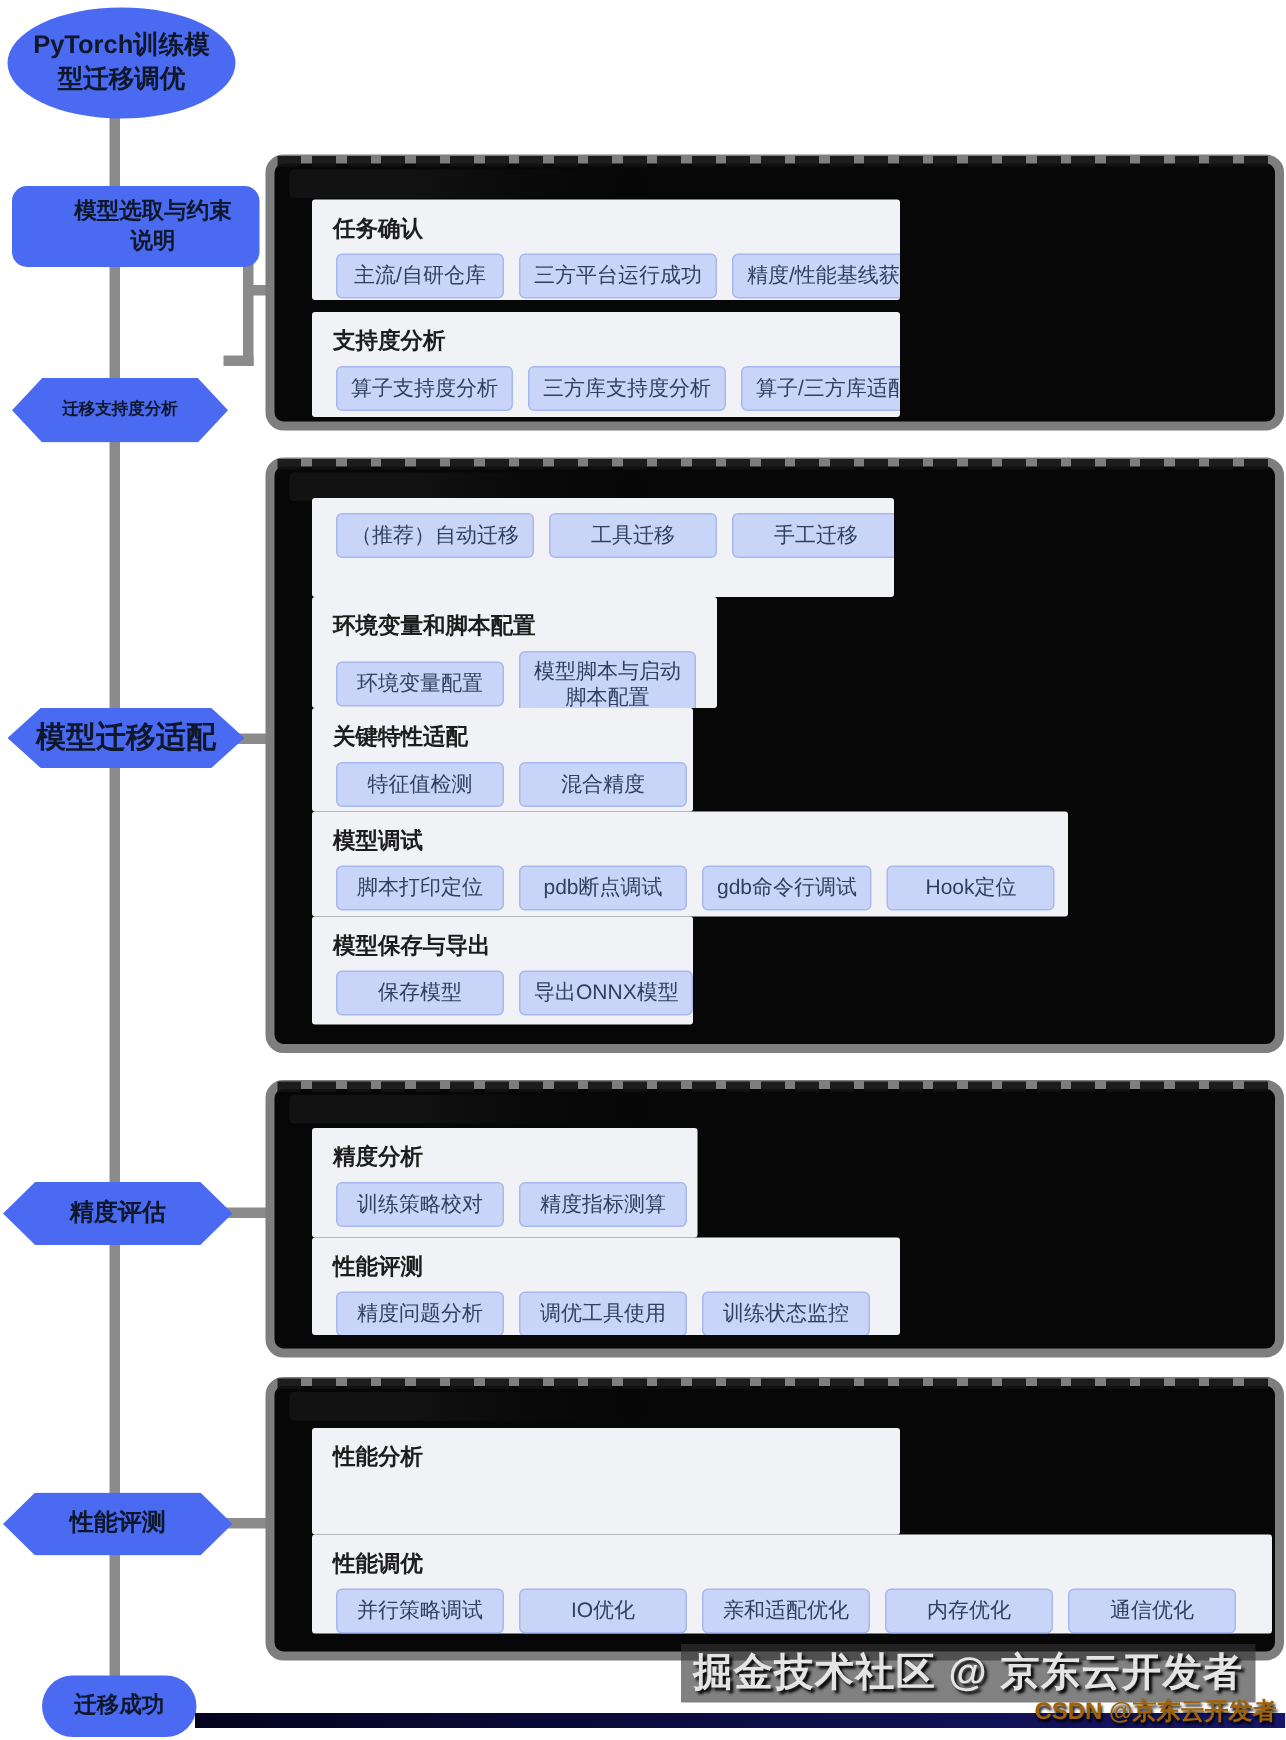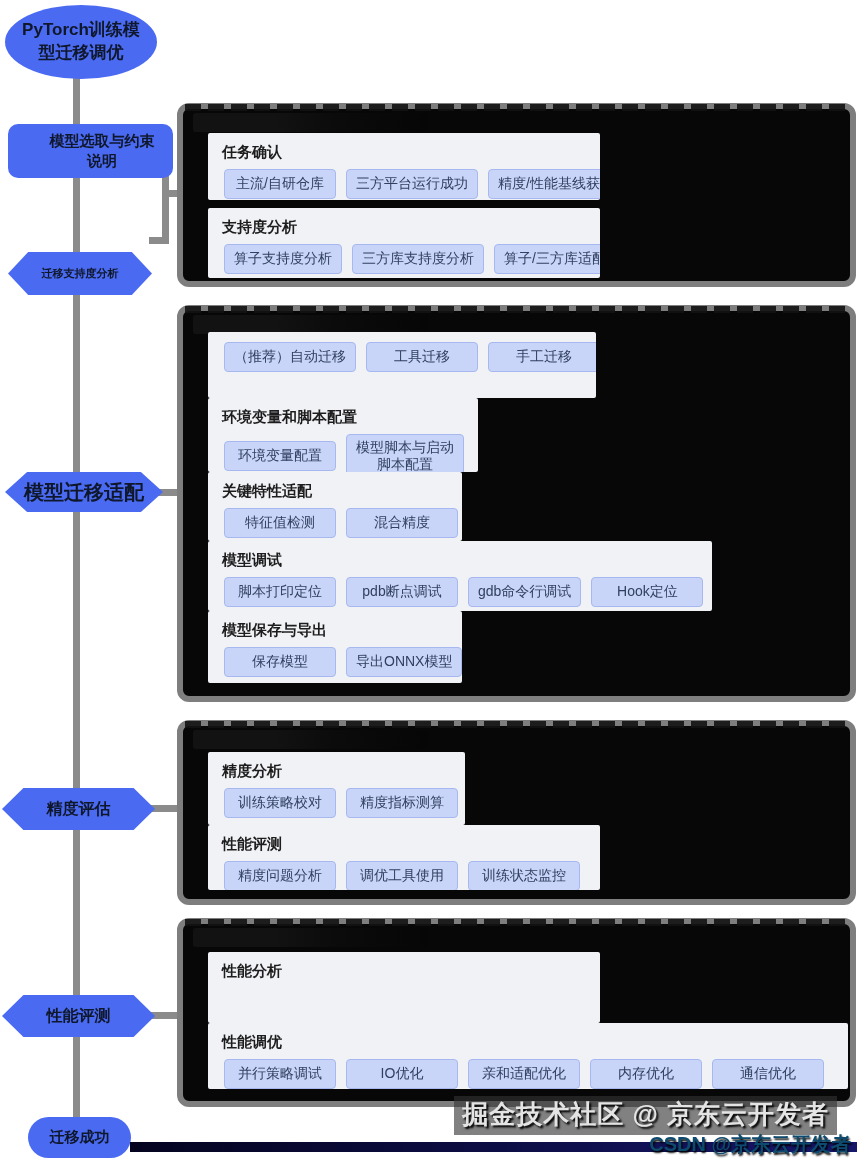--- a/index.html
+++ b/index.html
@@ -84,21 +84,21 @@
     background:linear-gradient(90deg,#04041f,#16166b);
   }
   #wm1 {
     position:absolute; top:1096px; right:20px; z-index:5;
     font-size:26px; font-weight:bold; letter-spacing:1px; color:#e4e4e4;
     background:rgba(52,52,52,.62); padding:1px 8px 3px;
     text-shadow:2px 2px 2px #000000;
   }
   #wm2 {
     position:absolute; top:1131px; right:6px; z-index:5;
-    font-size:20px; font-weight:bold; color:#0c4a6e;
+    font-size:16px; font-weight:bold; color:#a16207;
     text-shadow:1px 2px 2px #000000;
   }
 </style>
 </head>
 <body>
 
 <div id="stage">
 
   <div class="connector" id="trunk"></div>
   <div class="connector" id="br-a"></div>

